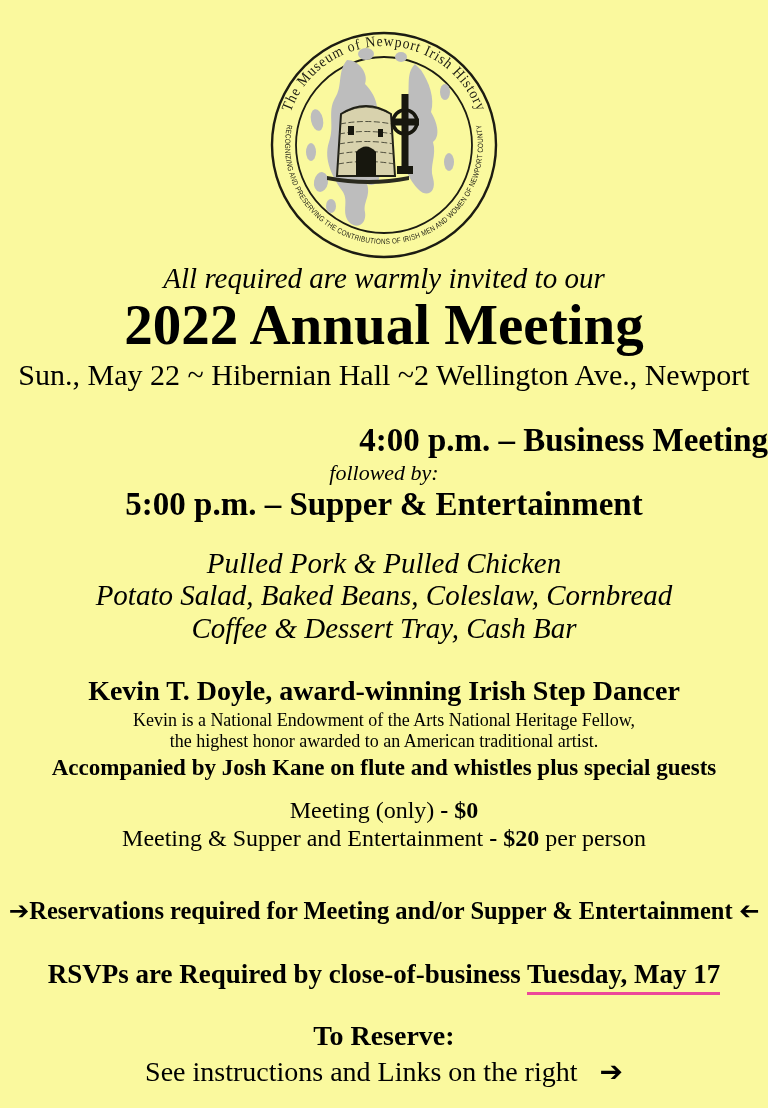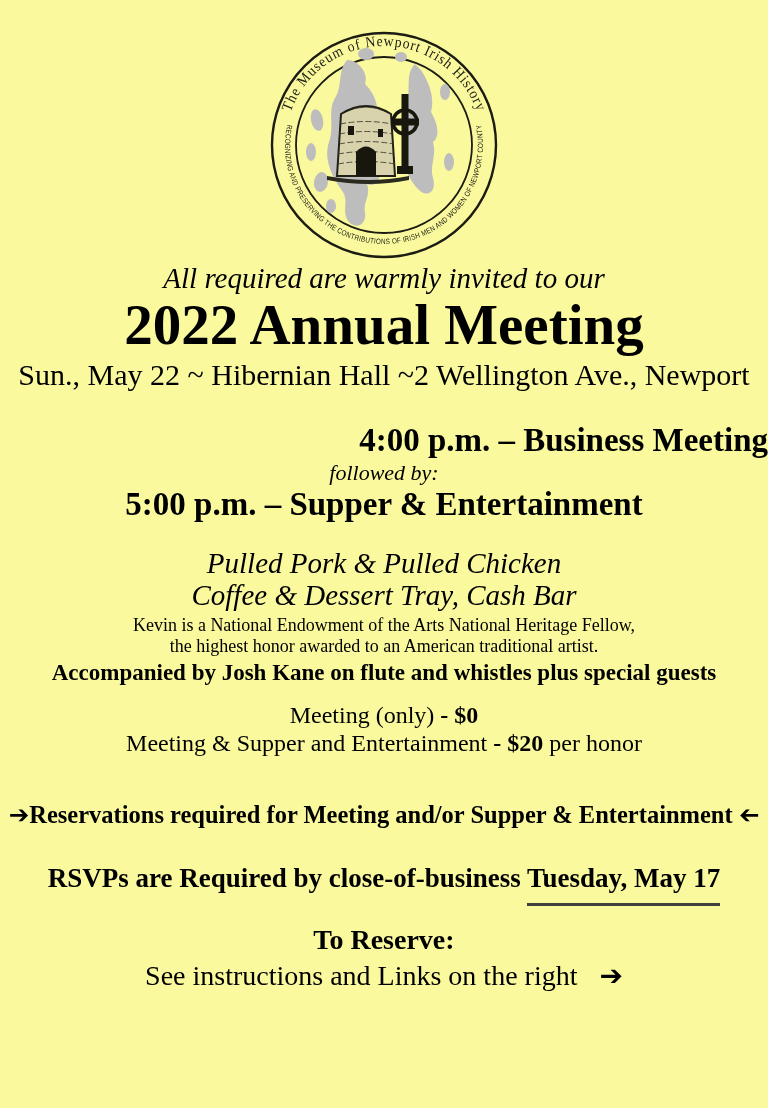--- a/index.html
+++ b/index.html
@@ -29,21 +29,21 @@
   .menu        { margin-top: 24px; font-size: 29px; font-style: italic; line-height: 1.12; text-align: center; }
 
   .kevin-headline { margin-top: 31px; font-size: 28px; font-weight: bold; }
   .bio         { font-size: 18px; line-height: 1.16; margin-top: 3px; }
   .accompanied { font-size: 23px; font-weight: bold; margin-top: 3px; }
 
   .prices      { margin-top: 15px; font-size: 24px; line-height: 1.18; }
 
   .reservations{ margin-top: 43px; font-size: 24.5px; font-weight: bold; }
   .rsvp        { margin-top: 34px; font-size: 27px; font-weight: bold; }
-  .underline   { border-bottom: 3px solid #404040; padding-bottom: 10px; }
+  .underline   { border-bottom: 3px solid #ec4899; padding-bottom: 3px; }
 
   .to-reserve  { margin-top: 30px; font-size: 28px; font-weight: bold; }
   .see         { font-size: 28px; margin-top: 3px; }
 
   .arrow       { font-family: "DejaVu Sans", sans-serif; font-weight: bold; font-style: normal; }
   .arrow-left  { display: inline-block; transform: scaleX(-1); }
   .see-arrow   { margin-left: 22px; }
   b            { font-weight: bold; }
 </style>
 </head>
@@ -103,32 +103,34 @@
   <div class="invite line">All required are warmly invited to our</div>
   <h1 class="title line">2022 Annual Meeting</h1>
   <div class="venue line">Sun., May 22 ~ Hibernian Hall ~2 Wellington Ave., Newport</div>
 
   <div class="time time-first line">4:00 p.m. – Business Meeting</div>
   <div class="followed line">followed by:</div>
   <div class="time line">5:00 p.m. – Supper &amp; Entertainment</div>
 
   <div class="menu">
     <div class="line">Pulled Pork &amp; Pulled Chicken</div>
+    <div class="line">Potato Salad, Baked Beans, Coleslaw, Cornbread</div>
     <div class="line">Coffee &amp; Dessert Tray, Cash Bar</div>
   </div>
 
+  <div class="kevin-headline line">Kevin T. Doyle, award-winning Irish Step Dancer</div>
   <div class="bio">
     <div class="line">Kevin is a National Endowment of the Arts National Heritage Fellow,</div>
     <div class="line">the highest honor awarded to an American traditional artist.</div>
   </div>
   <div class="accompanied line">Accompanied by Josh Kane on flute and whistles plus special guests</div>
 
   <div class="prices">
     <div class="line"><span>Meeting (only) </span><b>- $0</b></div>
-    <div class="line"><span>Meeting &amp; Supper and Entertainment </span><b>- $20</b><span> per honor</span></div>
+    <div class="line"><span>Meeting &amp; Supper and Entertainment </span><b>- $20</b><span> per person</span></div>
   </div>
 
   <div class="reservations line"><span class="arrow">➔</span><span>Reservations required for Meeting and/or Supper &amp; Entertainment</span> <span class="arrow arrow-left">➔</span></div>
 
   <div class="rsvp line"><span>RSVPs are Required by close-of-business </span><span class="underline">Tuesday, May 17</span></div>
 
   <div class="to-reserve line">To Reserve:</div>
   <div class="see line"><span>See instructions and Links on the right</span><span class="arrow see-arrow">➔</span></div>
 
 </div>

